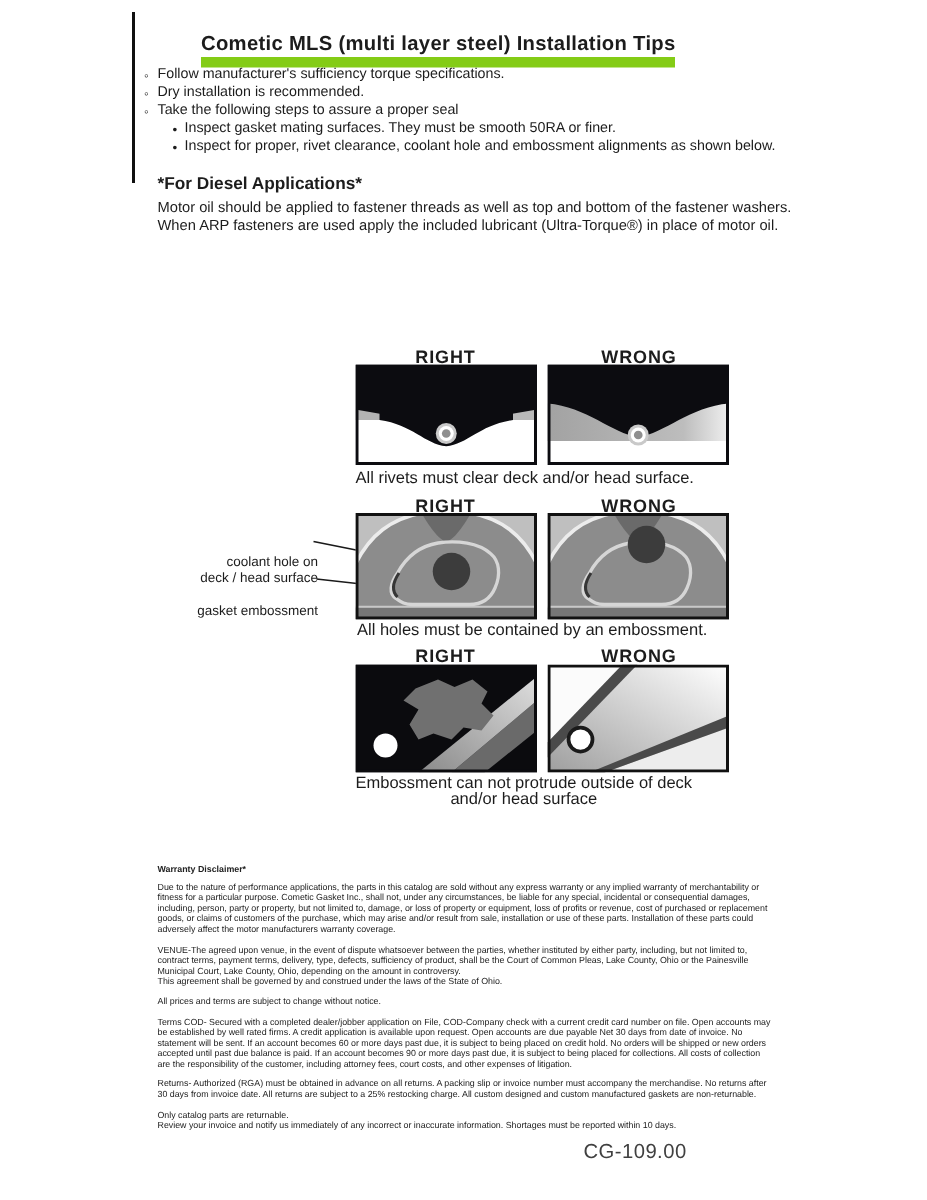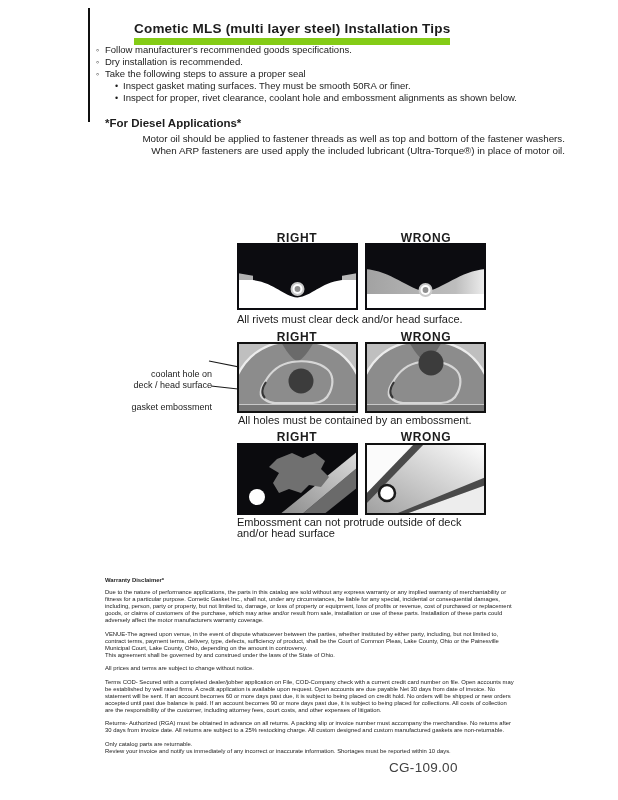--- a/index.html
+++ b/index.html
@@ -18,21 +18,21 @@
   }
 
   .bullets { left:96px; top:44px; width:470px; font-size:9.5px; }
   .b-row { display:flex; line-height:12.1px; }
   .b-row.sub { margin-left:19px; }
   .b-mark { width:9px; flex:0 0 9px; font-size:9px; }
   .b-row.sub .b-mark { width:8px; flex:0 0 8px; }
 
   .diesel-h { left:105px; top:117px; font-size:11.5px; font-weight:bold; }
   .body-p { left:105px; width:460px; font-size:9.8px; line-height:11.8px; }
-  .p1 { top:133px;text-align:right; } .p2 { top:164px; } .p3 { top:204px; }
+  .p1 { top:133px; } .p2 { top:164px; } .p3 { top:204px; }
 
   .rw-label { font-size:12px; font-weight:bold; letter-spacing:0.6px; transform:translateX(-50%); }
   .caption { font-size:11px; line-height:11px; }
 
   .panel { display:block; }
 
   .callouts { left:104px; width:108px; text-align:right; font-size:9px; line-height:10.5px;margin-top:24px; }
   .co1 { top:345px; } .co2 { top:378px; }
 
   .warranty { left:105px; top:577px; width:414px; font-size:5.9px; line-height:7px; color:#222; }
@@ -46,21 +46,21 @@
 
 <div class="page">
 
   <div class="abs edge-rule"></div>
 
   <div class="abs title">Cometic MLS (multi layer steel) Installation Tips</div>
 
   <div class="abs bullets">
     <div class="b-row">
       <span class="b-mark">◦</span>
-      <span>Follow manufacturer's recommended goods specifications.</span>
+      <span>Follow manufacturer's sufficiency torque specifications.</span>
     </div>
     <div class="b-row">
       <span class="b-mark">◦</span>
       <span>Dry installation is recommended.</span>
     </div>
     <div class="b-row">
       <span class="b-mark">◦</span>
       <span>Take the following steps to assure a proper seal</span>
     </div>
     <div class="b-row sub">
@@ -187,21 +187,21 @@
       </defs>
       <rect width="121" height="72" fill="url(#g3w)"></rect>
       <polygon points="0,0 50,0 0,52" fill="#fbfbfb"></polygon>
       <polygon points="50,0 60,0 0,62 0,52" fill="#4a4a4a"></polygon>
       <polygon points="121,42 121,72 38,72" fill="#ededed"></polygon>
       <polygon points="121,34 121,42 38,72 28,72" fill="#4a4a4a"></polygon>
       <circle cx="22" cy="50" r="8" fill="#ffffff" stroke="#1a1a1a" stroke-width="2.5"></circle>
       <rect x="1" y="1" width="119" height="70" fill="none" stroke="#111111" stroke-width="2"></rect>
     </svg>
 
-    <div class="abs caption pre" style="left:237px; top:517px;">Embossment can not protrude outside of deck
+    <div class="abs caption pre" style="left:237px; top:517px;text-align:center;">Embossment can not protrude outside of deck
 and/or head surface</div>
   </div>
 
   <div class="abs warranty">
     <p class="w-h">Warranty Disclaimer*</p>
     <p class="pre">Due to the nature of performance applications, the parts in this catalog are sold without any express warranty or any implied warranty of merchantability or
 fitness for a particular purpose. Cometic Gasket Inc., shall not, under any circumstances, be liable for any special, incidental or consequential damages,
 including, person, party or property, but not limited to, damage, or loss of property or equipment, loss of profits or revenue, cost of purchased or replacement
 goods, or claims of customers of the purchase, which may arise and/or result from sale, installation or use of these parts. Installation of these parts could
 adversely affect the motor manufacturers warranty coverage.</p>

